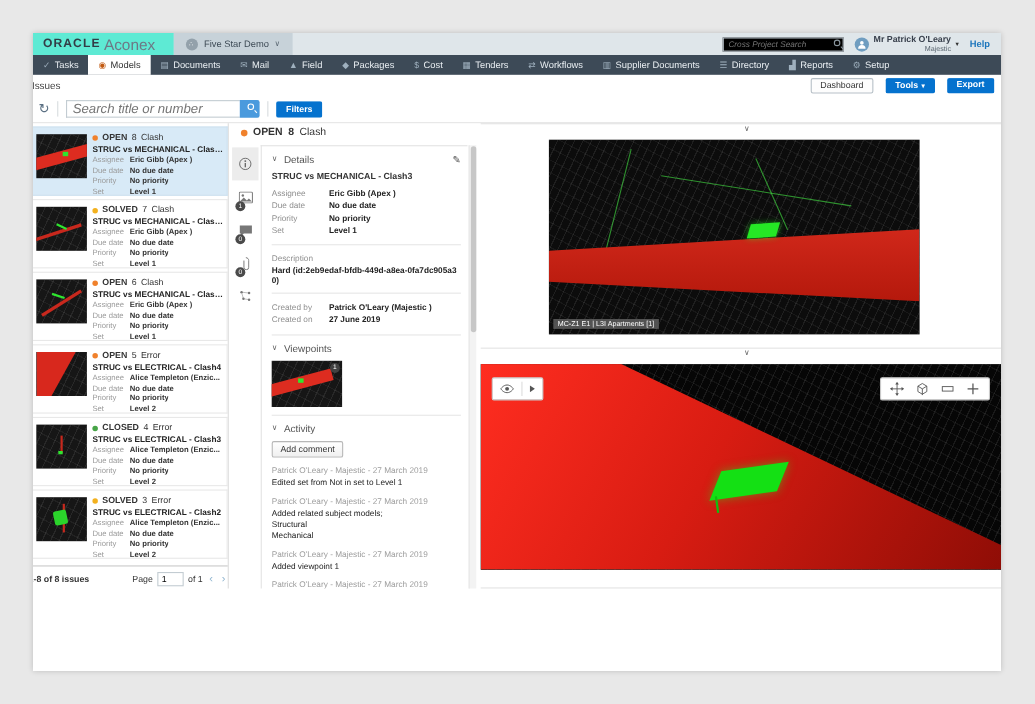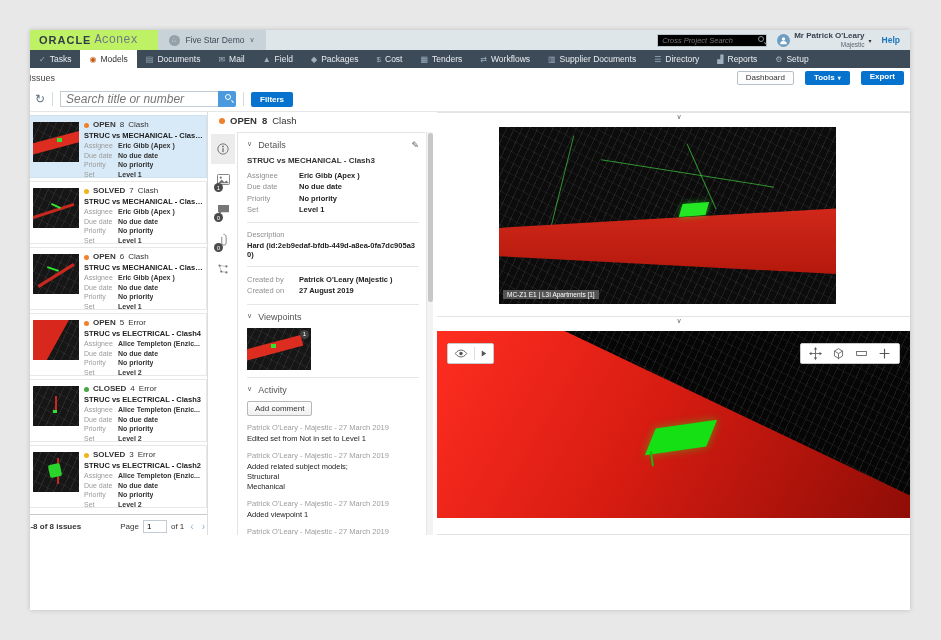--- a/index.html
+++ b/index.html
@@ -3,23 +3,23 @@
 <meta charset="utf-8">
 <style>
   * { margin:0; padding:0; box-sizing:border-box; }
   html,body { width:941px; height:640px; }
   body { font-family:"Liberation Sans", sans-serif; background:#e8e8e8; position:relative; }
   .app { position:absolute; left:30px; top:30px; width:880px; height:580px; background:#fff;
          box-shadow:0 0 5px rgba(0,0,0,.18); overflow:hidden; font-size:8px; color:#333; }
 
   
   .topbar { height:20px; background:#dfe6ea; display:flex; align-items:stretch; }
-  .brand-seg { width:128px; background:#bef264; display:flex; align-items:center; padding-left:9px; gap:3px; }
+  .brand-seg { width:128px; background:#5eead4; display:flex; align-items:center; padding-left:9px; gap:3px; }
   .brand-main { font-size:11px; font-weight:bold; letter-spacing:1px; color:#333c46; }
-  .brand-sub { font-size:12px; color:#6d7885;font-family:Liberation Mono, monospace; }
+  .brand-sub { font-size:14px; color:#6d7885; }
   .project-seg { width:108px; background:#c7d2d9; display:flex; align-items:center; justify-content:center; gap:5px; }
   .proj-ico { width:11px; height:11px; border-radius:50%; background:#93a1ab; position:relative; flex:none; }
   .proj-ico::before { content:"\2234"; color:#fff; font-size:6px; position:absolute; left:2.5px; top:1.5px; }
   .proj-name { font-size:8.5px; color:#3d4a55; }
   .chev { font-size:7px; color:#5a6873; }
   .topbar-right { flex:1; display:flex; align-items:center; justify-content:flex-end; gap:10px; padding-right:10px; }
   .xsearch { position:relative; }
   .xsearch input { width:110px; height:13px; border:1px solid #b9c4cb; background:#000000; font-size:7.5px;
                    font-style:italic; color:#888; padding:0 14px 0 4px; font-family:inherit; }
   .lens { position:absolute; right:3px; top:2.5px; width:6px; height:6px; border:1px solid #8a969e; border-radius:50%; }
@@ -573,21 +573,21 @@
         <div class="desc-val">Hard (id:2eb9edaf-bfdb-449d-a8ea-0fa7dc905a30)</div>
         <div class="hr"></div>
         <div id="created-rows">
   <div class="d-kv">
               <span class="k">Created by</span>
               <span class="v">Patrick O'Leary (Majestic )</span>
             </div>
 
   <div class="d-kv">
               <span class="k">Created on</span>
-              <span class="v">27 August 2019</span>
+              <span class="v">27 June 2019</span>
             </div>
 </div>
         <div class="hr"></div>
         <div class="sec-hdr">
           <span class="sec-chev">∨</span>
           <span>Viewpoints</span>
         </div>
         <div class="thumb tv1 vp-thumb">
           <span class="t-red"></span>
             <span class="t-green"></span>

